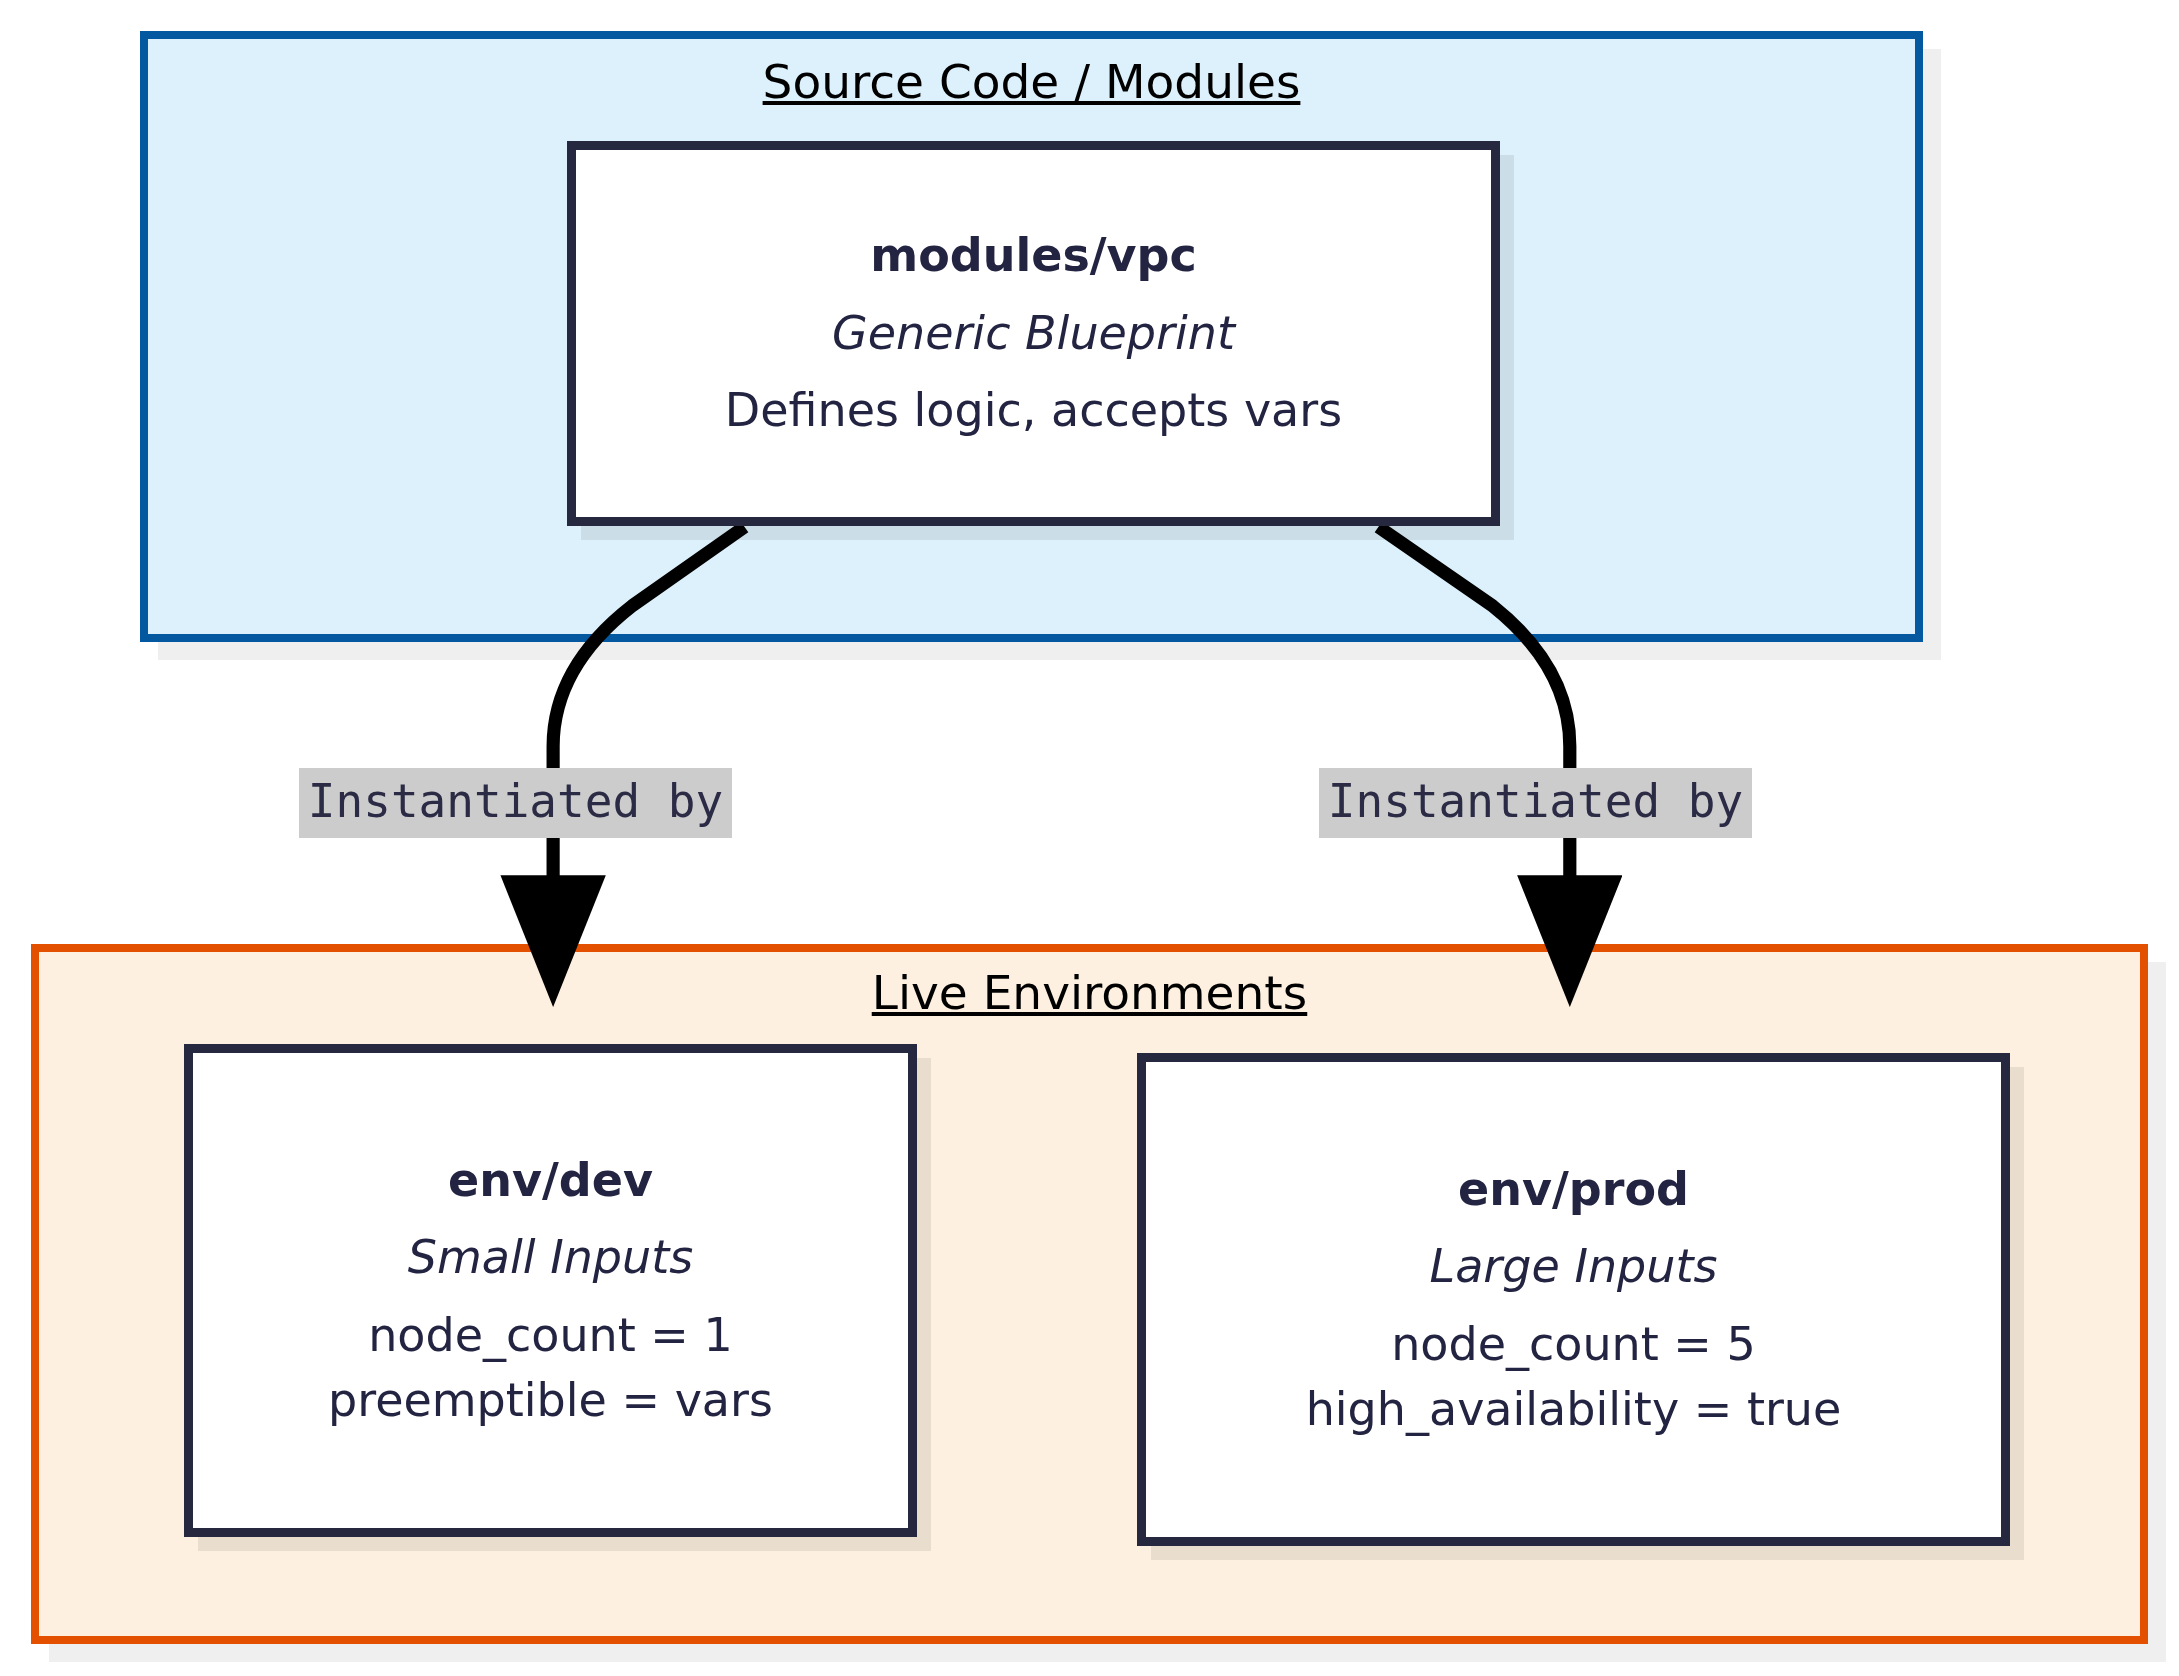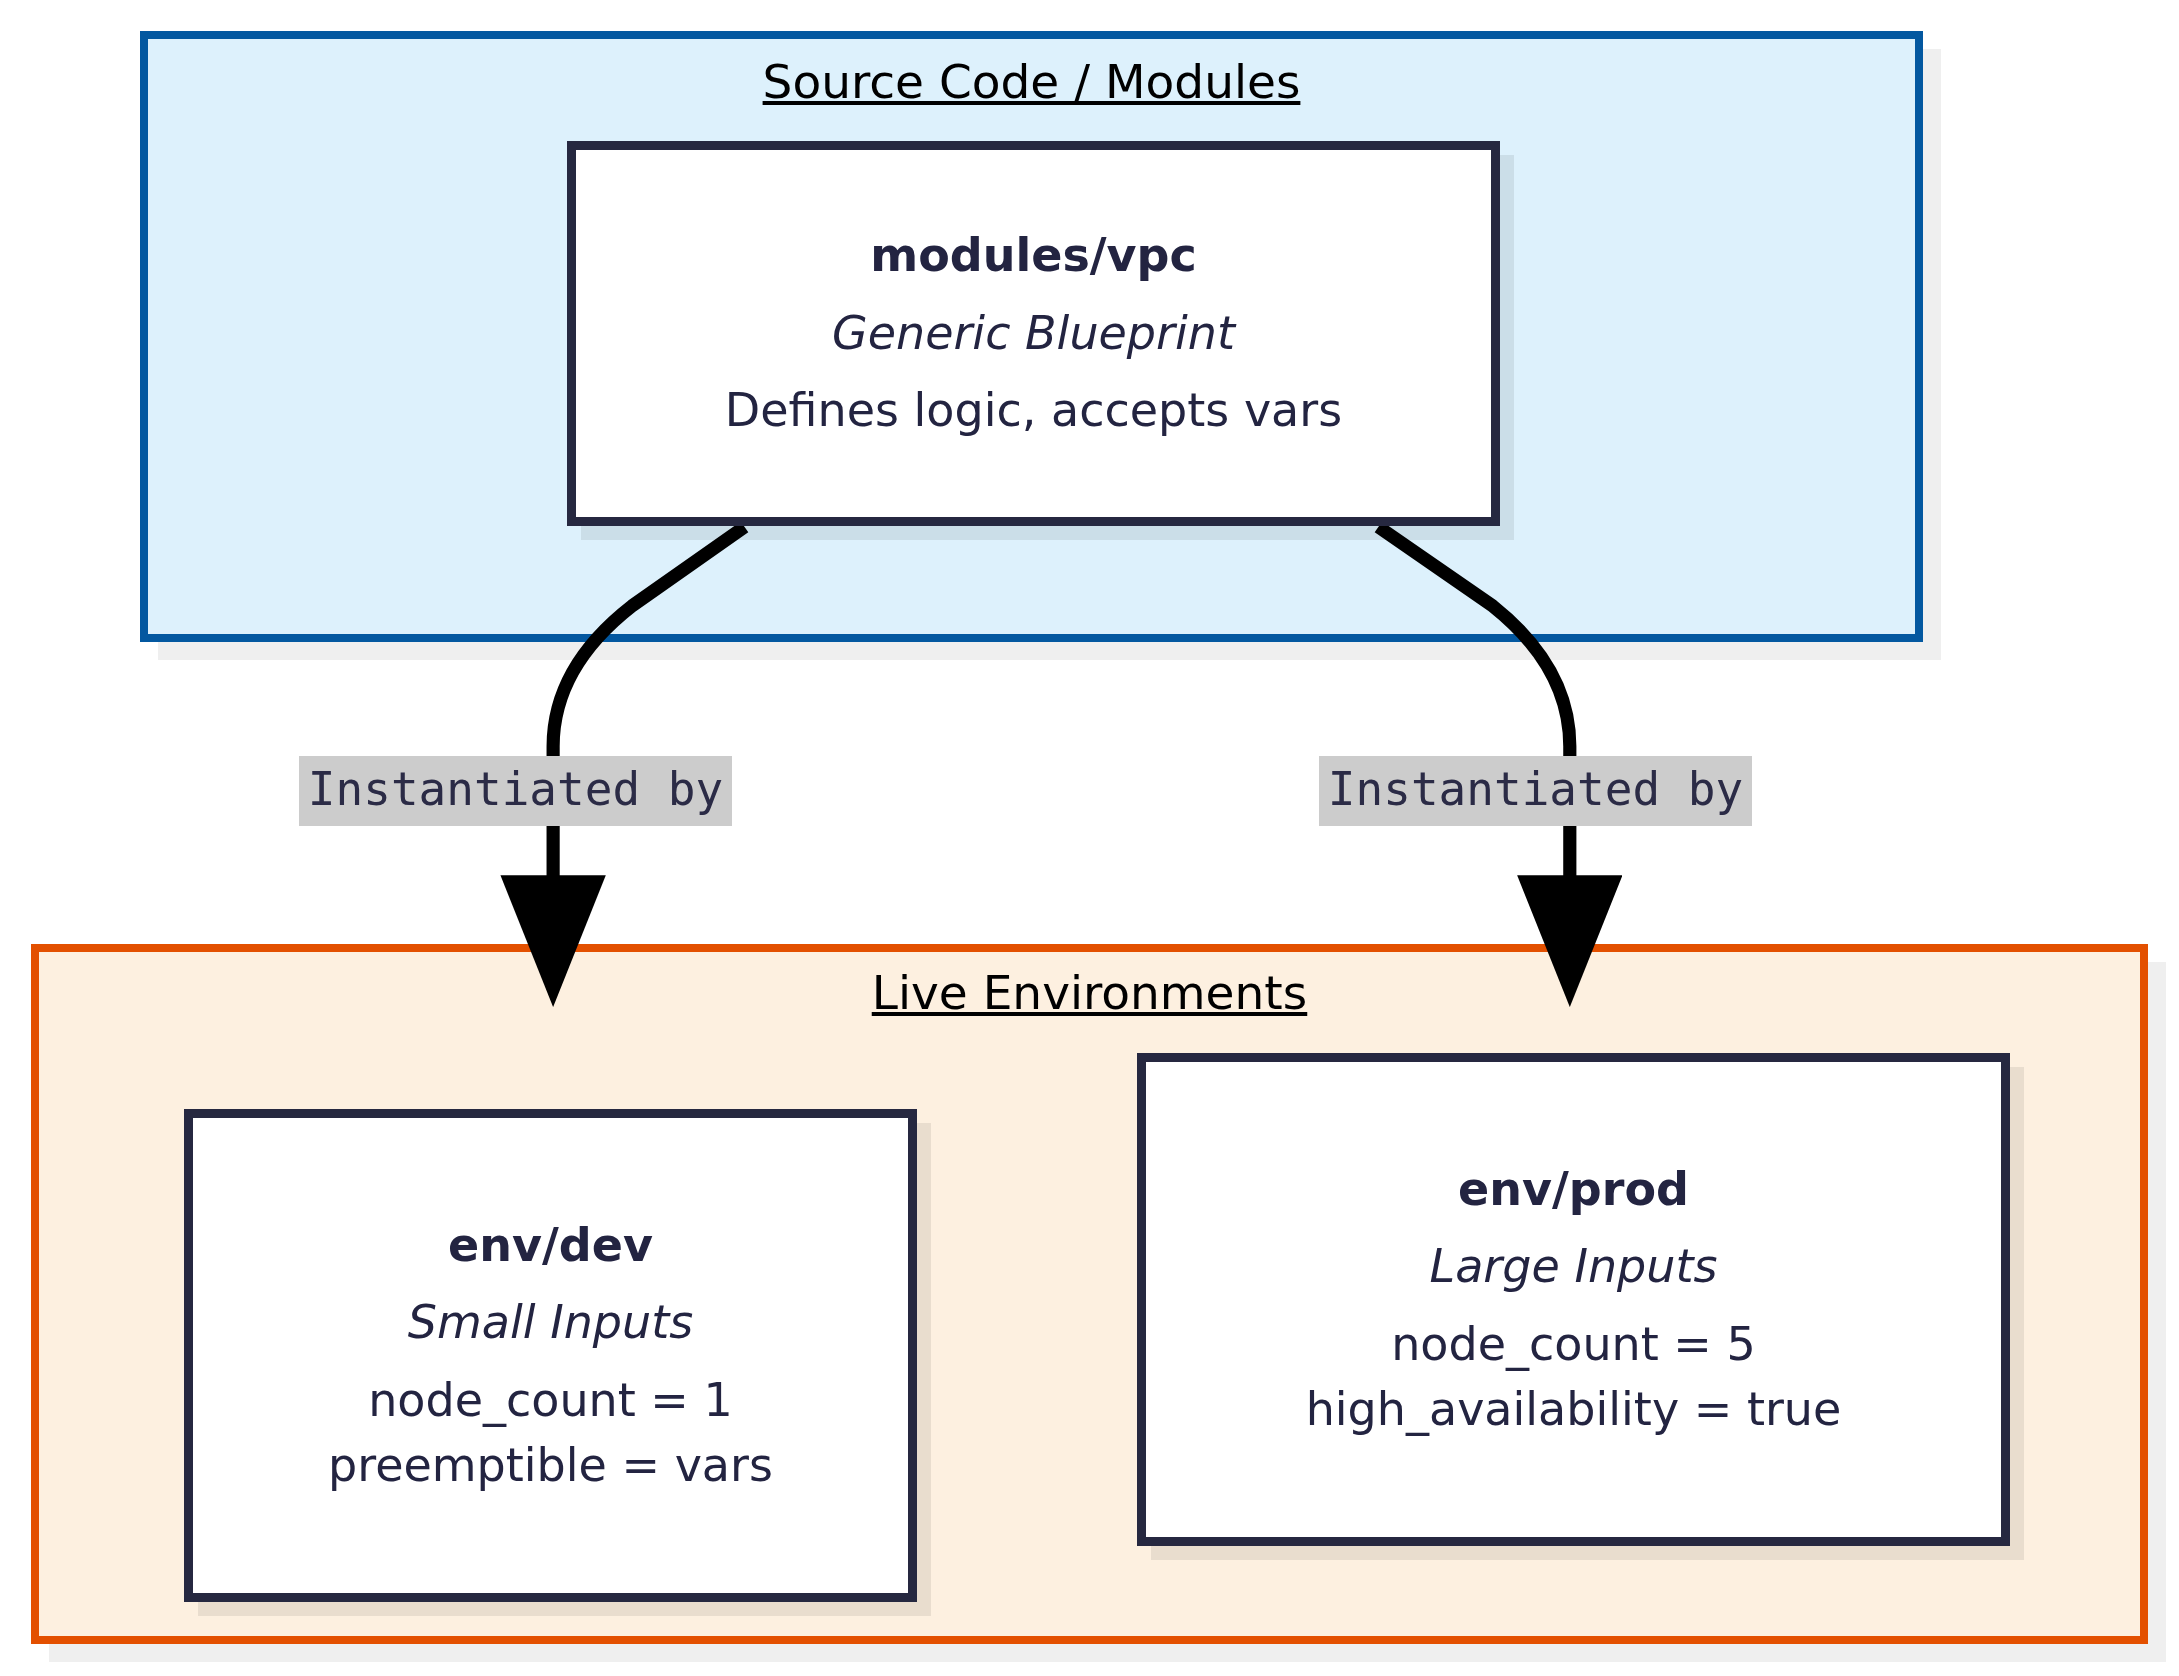--- a/index.html
+++ b/index.html
@@ -115,21 +115,21 @@
   .node .ln-plain  { font-weight: normal; font-size: 46px; }
 
   #node-module {
     left: 567px;
     top: 141px;
     width: 933px;
     height: 385px;
   }
   #node-dev {
     left: 184px;
-    top: 1109px;
+    top: 1044px;
     width: 733px;
     height: 493px;
   }
   #node-prod {
     left: 1137px;
     top: 1053px;
     width: 873px;
     height: 493px;
   }
 
@@ -149,20 +149,21 @@
     position: absolute;
     z-index: 7;
     background: #cccccc;
     color: #2b2b46;
     font-family: "DejaVu Sans Mono", monospace;
     font-size: 46px;
     line-height: 1.18;
     padding: 6.1px 8.8px 9.7px 8.8px;
     white-space: nowrap;
     box-sizing: border-box;
+    margin-top: 12px;
   }
   #edge-label-dev  { left: 299px;  top: 756px; }
   #edge-label-prod { left: 1319px; top: 756px; }
 </style>
 </head>
 <body>
 
 <div id="stage">
 
   <div class="subgraph" id="sg-source">

